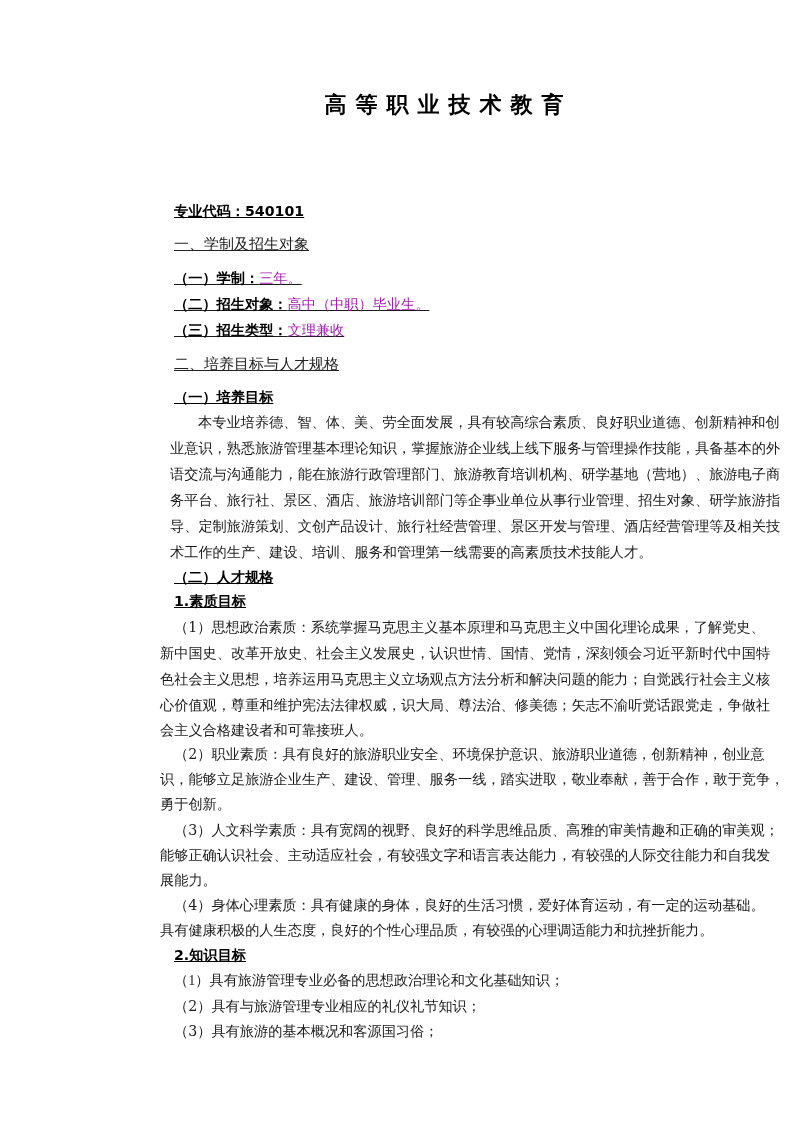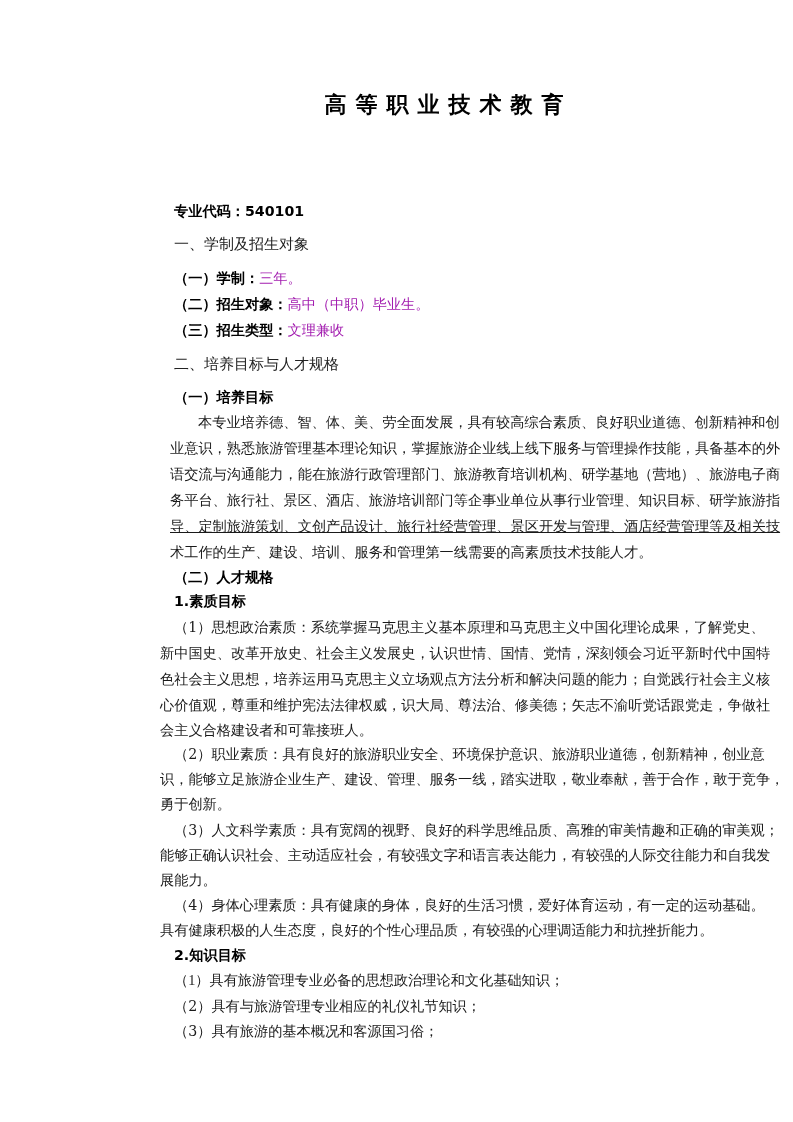--- a/index.html
+++ b/index.html
@@ -4,21 +4,21 @@
   <style>
     html, body { margin: 0; padding: 0; background: #ffffff; }
     body { width: 793px; height: 1122px; position: relative; overflow: hidden;
            font-family: "DejaVu Serif", "Liberation Serif", serif; color: #111; }
     .page { position: absolute; left: 4px; top: 0; width: 793px; height: 1122px; margin-left: 48px; }
     .title-1 { position: absolute; top: 90px; left: 0; width: 793px; text-align: center;
                font-family: "DejaVu Sans", sans-serif; font-weight: bold; font-size: 22px;
                letter-spacing: 9px; color: #000; }
     .title-2 { position: absolute; top: 140px; left: 0; width: 793px; text-align: center;
                font-family: "DejaVu Serif", serif; font-weight: bold; font-size: 24px; color: #000; }
-    .line { position: absolute; left: 116px; white-space: nowrap; font-size: 14.2px; line-height: 20px; color: #1a1a1a; }
+    .line { position: absolute; left: 116px; white-space: nowrap; font-size: 14.2px; line-height: 20px; color: #1a1a1a; text-decoration: underline; }
     .bold { font-family: "DejaVu Sans", sans-serif; font-weight: bold; color: #000; }
     .h1 { font-family: "DejaVu Sans", sans-serif; font-size: 15px; color: #222; }
     .para-line { position: absolute; white-space: nowrap; font-size: 14.2px; line-height: 20px; color: #1a1a1a; }
     .plain { font-weight: normal; font-family: "DejaVu Serif", serif; color: #a21caf; }
   </style>
 </head>
 <body>
 
 <div class="page">
 
@@ -41,22 +41,22 @@
   </div>
 
   <div class="line h1" style="top:354px;left:122px;">二、培养目标与人才规格</div>
 
   <div class="line bold" style="top:387px;left:122px;">（一）培养目标</div>
 
   <div>
     <div class="para-line" style="top:412px;left:146px;">本专业培养德、智、体、美、劳全面发展，具有较高综合素质、良好职业道德、创新精神和创</div>
     <div class="para-line" style="top:438px;left:118px;">业意识，熟悉旅游管理基本理论知识，掌握旅游企业线上线下服务与管理操作技能，具备基本的外</div>
     <div class="para-line" style="top:464px;left:118px;">语交流与沟通能力，能在旅游行政管理部门、旅游教育培训机构、研学基地（营地）、旅游电子商</div>
-    <div class="para-line" style="top:490px;left:118px;">务平台、旅行社、景区、酒店、旅游培训部门等企事业单位从事行业管理、知识目标、研学旅游指</div>
-    <div class="para-line" style="top:516px;left:118px;text-decoration:underline;">导、定制旅游策划、文创产品设计、旅行社经营管理、景区开发与管理、酒店经营管理等及相关技</div>
+    <div class="para-line" style="top:490px;left:118px;">务平台、旅行社、景区、酒店、旅游培训部门等企事业单位从事行业管理、招生对象、研学旅游指</div>
+    <div class="para-line" style="top:516px;left:118px;">导、定制旅游策划、文创产品设计、旅行社经营管理、景区开发与管理、酒店经营管理等及相关技</div>
     <div class="para-line" style="top:542px;left:118px;">术工作的生产、建设、培训、服务和管理第一线需要的高素质技术技能人才。</div>
   </div>
 
   <div class="line bold" style="top:567px;left:122px;">（二）人才规格</div>
   <div class="line bold" style="top:591px;left:122px;">1.素质目标</div>
 
   <div>
     <div class="para-line" style="top:617px;left:122px;">（1）思想政治素质：系统掌握马克思主义基本原理和马克思主义中国化理论成果，了解党史、</div>
     <div class="para-line" style="top:643px;left:108px;">新中国史、改革开放史、社会主义发展史，认识世情、国情、党情，深刻领会习近平新时代中国特</div>
     <div class="para-line" style="top:669px;left:108px;">色社会主义思想，培养运用马克思主义立场观点方法分析和解决问题的能力；自觉践行社会主义核</div>

